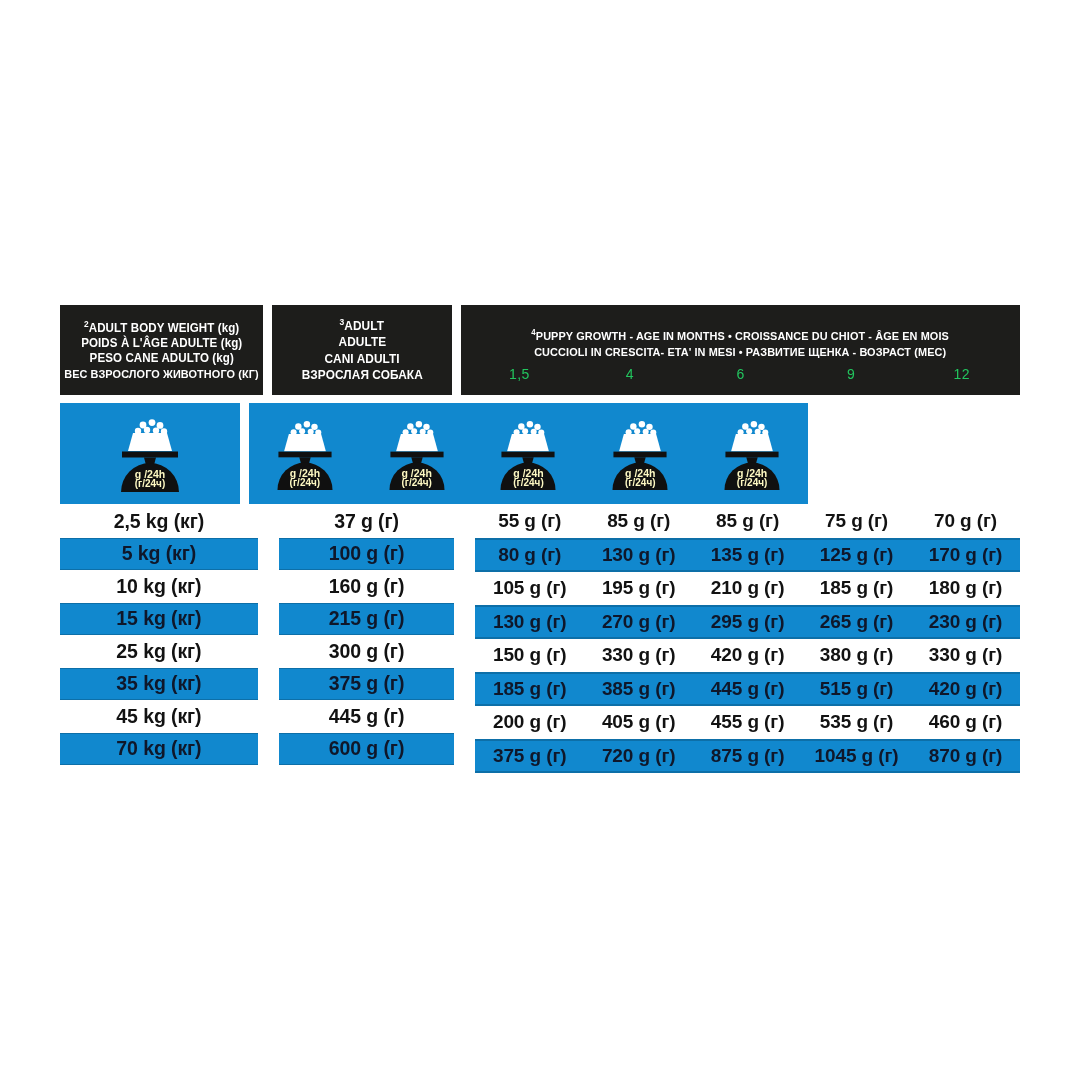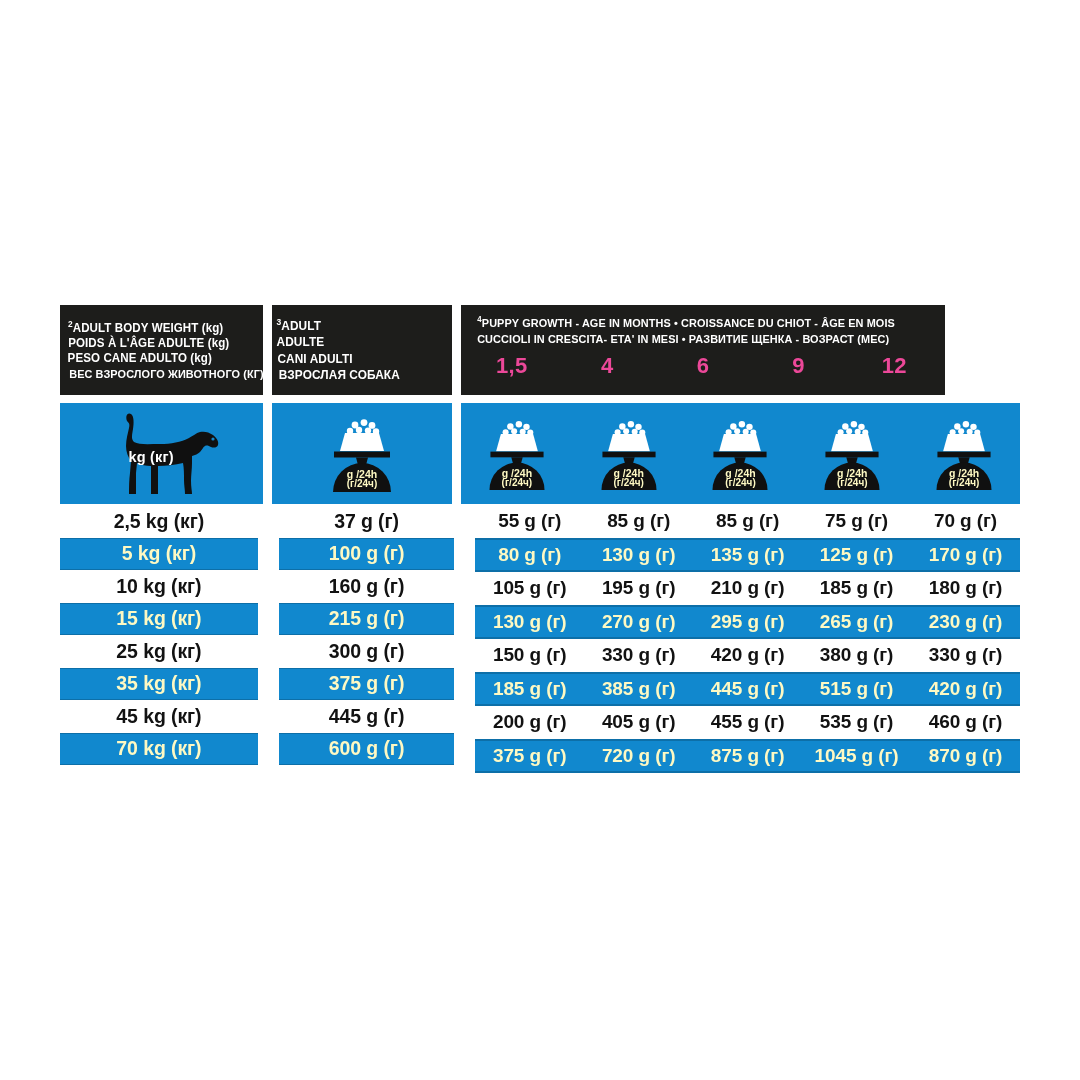--- a/index.html
+++ b/index.html
@@ -13,48 +13,48 @@
 
   
   .header-band {
     position: absolute; left: 60px; top: 305px;
     width: 960px; height: 90px;
     display: flex; gap: 9px;
   }
   .hdr {
     background: #1d1d1b; color: #ffffff;
     display: flex; flex-direction: column;
-    align-items: flex-start; justify-content: center;
+    align-items: center; justify-content: center;
     text-align: center;
     padding: 4px 3px;
   }
   .hdr-weight { width: 203px; }
   .hdr-adult  { width: 180px; }
-  .hdr-puppy  { width: 484px; justify-content: flex-start; padding-top: 9px; }
+  .hdr-puppy  { width: 559px; justify-content: flex-start; padding-top: 22px; }
 
   .hdr-line {
     font-weight: bold; line-height: 1.24;
     letter-spacing: 0.1px;
     white-space: nowrap;
     transform: scaleX(0.94);
   }
   .hdr-weight .hdr-line { font-size: 12.3px; }
   .hdr-weight .hdr-line:nth-child(4) { font-size: 11.6px; }
   .hdr-adult .hdr-line { font-size: 12.6px; line-height: 1.3; }
 
   .hdr-puppy .hdr-line { font-size: 11.6px; line-height: 1.35; }
 
   .sup { font-size: 0.72em; vertical-align: super; font-weight: bold; }
 
   .month-row {
     display: flex; width: 100%; margin-top: 7px;
   }
   .month-cell {
     flex: 1; text-align: center;
-    font-size: 22px; font-weight: bold; color: #ec4899;
+    font-size: 14px; font-weight: normal; color: #22c55e;
     letter-spacing: 0.3px;
   }
 
   
   .icon-band {
     position: absolute; left: 60px; top: 403px;
     width: 960px; height: 101px;
     display: flex; gap: 9px;
   }
   .iconpanel {
@@ -80,21 +80,21 @@
   .col-puppy .pcell { flex: 1; text-align: center; }
 
   .cell {
     height: 32.5px;
     display: flex; align-items: center; justify-content: center;
     font-size: 19.5px; font-weight: bold;
     letter-spacing: -0.1px;
     white-space: nowrap;
   }
   .row-white .cell, .row-white { background: #ffffff; color: #121212; }
-  .row-blue  .cell, .row-blue  { background: #1188ce; color: #fef9c3; }
+  .row-blue  .cell, .row-blue  { background: #1188ce; color: #0f172a; }
   .row-blue { border-top: 1px solid #0d6fa8; border-bottom: 1px solid #0d6fa8; }
   .col-puppy .cell { font-size: 19px; }
 
   
   .dog-wrap { position: relative; width: 118px; height: 86px; }
   .dog-label {
     position: absolute; left: 26px; top: 38px;
     font-size: 14.5px; font-weight: bold; color: #ffffff;
     letter-spacing: 0.2px; white-space: nowrap;
   }
@@ -139,41 +139,20 @@
         <div class="month-cell">4</div>
         <div class="month-cell">6</div>
         <div class="month-cell">9</div>
         <div class="month-cell">12</div>
       </div>
     </div>
   </div>
 
   <div class="icon-band">
 
-    <div class="iconpanel ip-weight">
-      <div class="dog-wrap">
-        <svg width="118" height="86" viewBox="0 0 118 86">
-          <path fill="#101010" d="M24 10 C22 4 25 1 28 3 C31 5 31 12 30 18
-            C29 24 28 28 31 31 C36 34 46 33 57 33
-            C68 33 78 31 86 27 C90 25 93 22 97 21
-            C101 20 106 21 110 24 C114 27 116 31 115 34
-            C114 37 110 37 108 36 C106 35 104 34 102 35
-            C100 36 99 39 97 41 C95 43 92 44 89 45
-            L89 52 C89 58 88 64 88 70 C88 76 89 80 89 83
-            L82 83 C82 79 81 74 81 69 C81 63 81 57 80 52
-            C72 54 63 55 55 55 L55 64 C55 70 55 77 55 83
-            L48 83 C48 77 48 70 48 64 L48 55
-            C43 55 38 54 34 52 L33 62 C33 69 33 77 33 83
-            L26 83 C26 77 26 69 27 62 L28 50
-            C25 46 23 41 23 35 C23 28 25 22 26 17 C27 13 26 12 24 10 Z"></path>
-          <circle cx="110" cy="28" r="1.6" fill="#1188ce"></circle>
-        </svg>
-        <div class="dog-label">kg (кг)</div>
-      </div>
-    </div>
 
     <div class="iconpanel ip-adult">
       <div class="bowl-wrap bowl-big" style="width:78px;height:80px;">
         <svg width="78" height="80" viewBox="0 0 78 80">
 
           <g fill="#ffffff">
             <circle cx="32" cy="11" r="3.4"></circle>
               <circle cx="41" cy="8.6" r="3.4"></circle>
             <circle cx="49" cy="11.4" r="3.4"></circle>
               <circle cx="27" cy="17" r="3.2"></circle>

